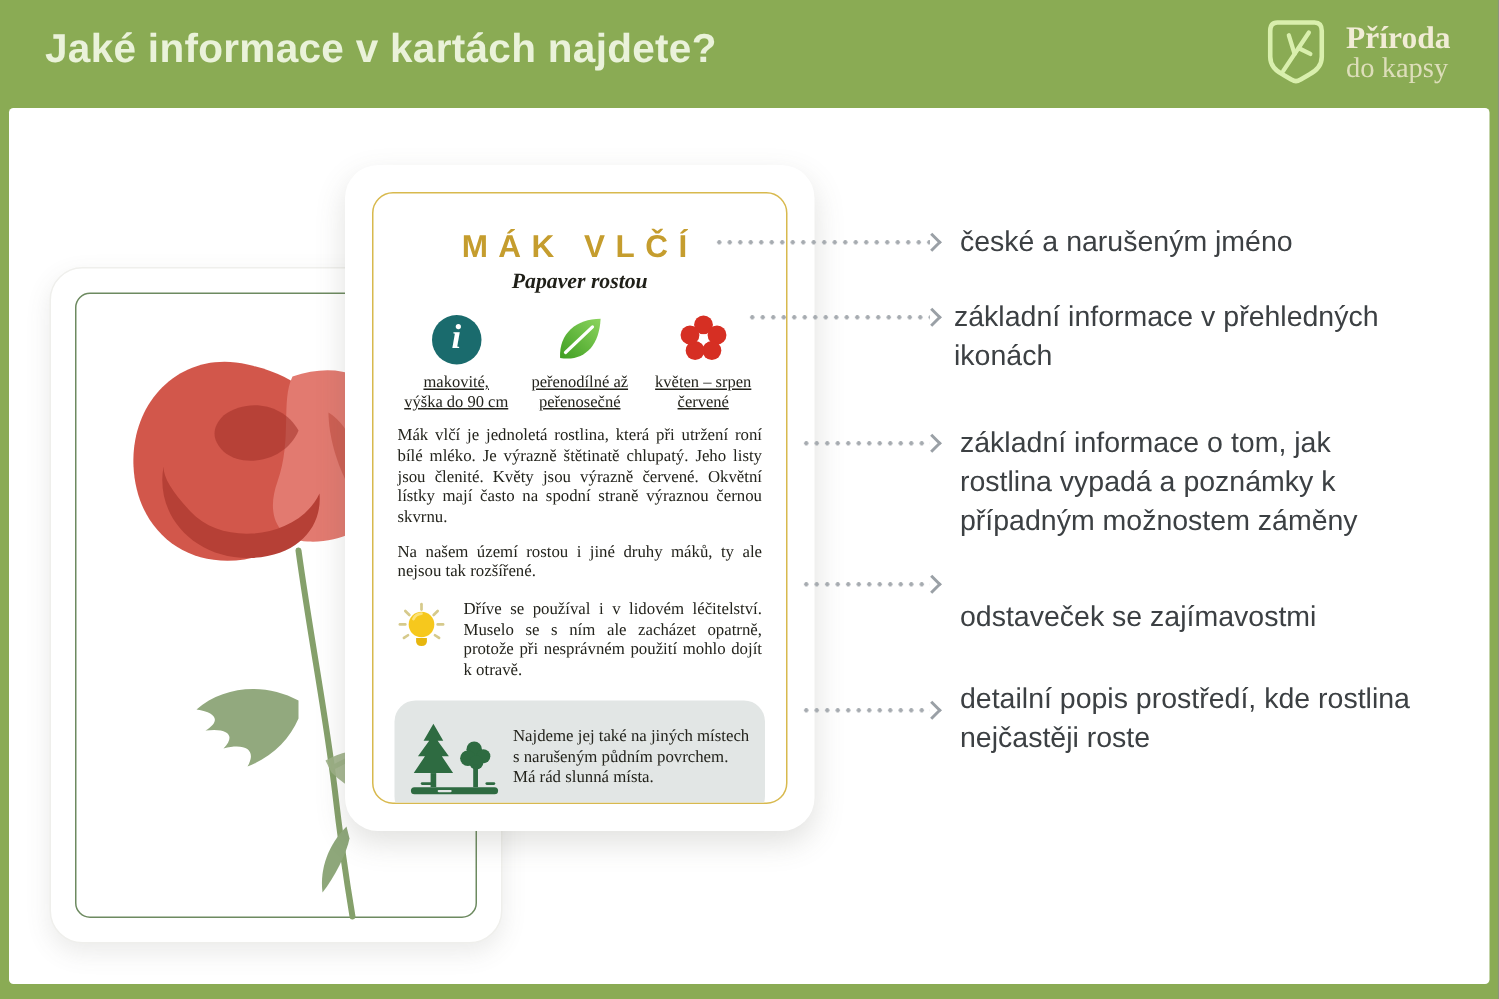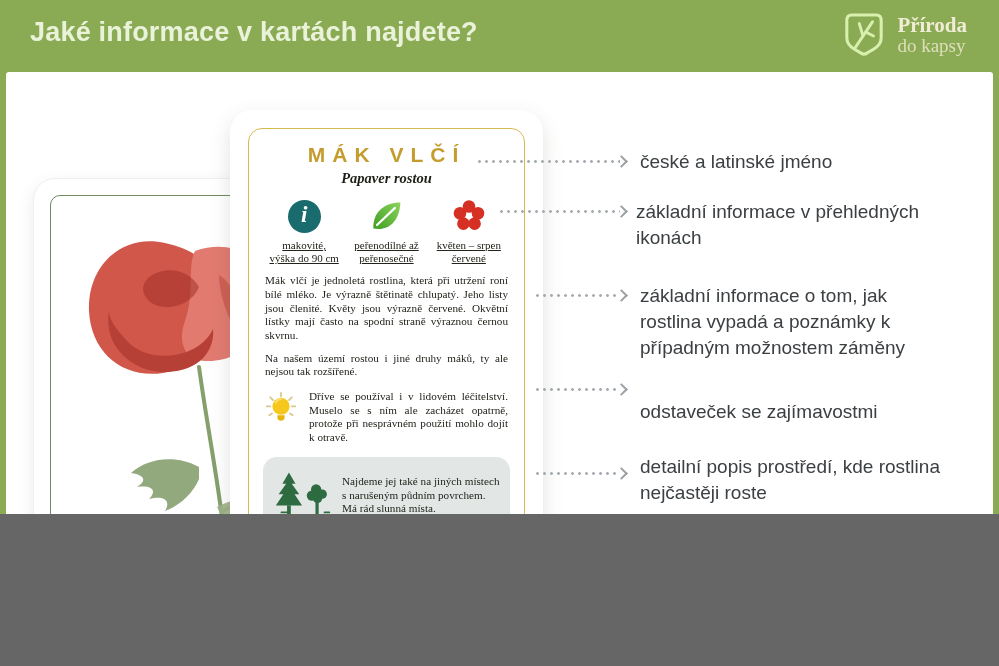--- a/index.html
+++ b/index.html
@@ -1,17 +1,17 @@
 <!DOCTYPE html>
 <html><head>
 <meta charset="utf-8">
 <style>
   html,body{margin:0;padding:0;background:#666;}
   #canvas{
-    position:relative;width:999px;height:514px;margin:0 auto;
+    position:relative;width:999px;height:666px;margin:0 auto;
     background:#8aab54;overflow:hidden;
     font-family:"Liberation Sans",sans-serif;
   }
   
   .header{position:absolute;left:0;top:0;width:100%;height:72px;}
   .page-title{
     position:absolute;left:30px;top:17px;margin:0;
     font-size:27px;font-weight:bold;color:#eaf2da;letter-spacing:.2px;
   }
   .brand{position:absolute;right:32px;top:11px;display:flex;align-items:center;gap:12px;}
@@ -33,21 +33,21 @@
   .green-frame{position:absolute;inset:16px;border:1px solid #6d8a60;border-radius:10px;}
   .poppy{position:absolute;left:12px;top:36px;width:286px;height:400px;}
   
   .info-card{
     position:absolute;left:230px;top:110px;width:313px;height:444px;
     background:#fff;border-radius:22px;
     box-shadow:0 8px 20px rgba(90,90,80,.18);z-index:3;
   }
   .gold-frame{
     position:absolute;inset:18px;border:1.6px solid #d8b94e;border-radius:14px;
-    padding:12px 14px;overflow:hidden;
+    padding:22px 14px;overflow:hidden;
     font-family:"Liberation Serif",serif;color:#23231c;
   }
   .card-title{
     text-align:center;font-family:"Liberation Sans",sans-serif;
     font-size:21px;font-weight:600;letter-spacing:7px;color:#c59d2e;margin-top:2px;
   }
   .card-latin{
     text-align:center;font-style:italic;font-weight:bold;font-size:14.5px;
     color:#1f1f18;margin-top:3px;
   }
@@ -250,19 +250,19 @@
     </div>
   <div class="arrow r4">
       <span class="dots"></span>
       <span class="chev"></span>
     </div>
   <div class="arrow r5">
       <span class="dots"></span>
       <span class="chev"></span>
     </div>
 
-  <div class="annotation a1">české a latinské jméno</div>
+  <div class="annotation a1">české a narušeným jméno</div>
   <div class="annotation a2">základní informace v přehledných ikonách</div>
   <div class="annotation a3">základní informace o tom, jak rostlina vypadá a poznámky k případným možnostem záměny</div>
   <div class="annotation a4">odstaveček se zajímavostmi</div>
   <div class="annotation a5">detailní popis prostředí, kde rostlina nejčastěji roste</div>
 
 </div>
 
 </body></html>

